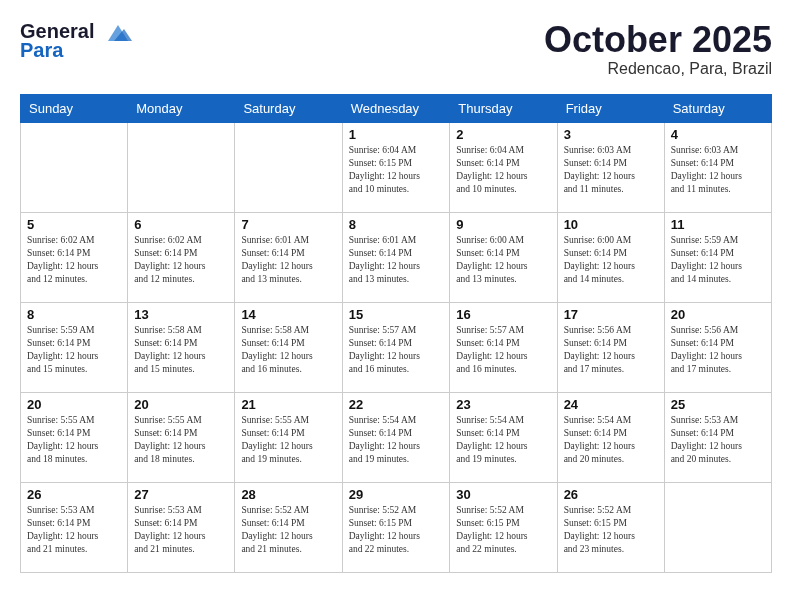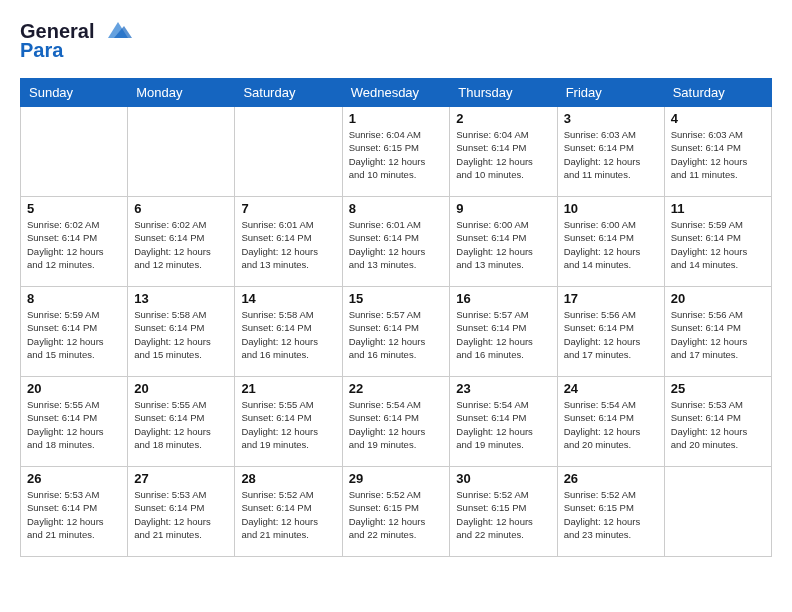--- a/index.html
+++ b/index.html
@@ -16,21 +16,21 @@
       align-items: flex-start;
       margin-bottom: 16px;
     }
     .logo {
       display: flex;
       flex-direction: column;
       align-items: flex-start;
     }
     .logo-top {
       display: flex;
-      align-items: flex-start;
+      align-items: flex-end;
       gap: 10px;
     }
     .title-area {
       text-align: right;
     }
     .month-title {
       font-size: 36px;
       font-weight: bold;
       color: #1a1a2e;
       line-height: 1.1;
@@ -66,39 +66,44 @@
     .day-number {
       font-size: 13px;
       font-weight: bold;
       color: #111;
       margin-bottom: 2px;
     }
     .day-info {
       font-size: 9.5px;
       color: #333;
       line-height: 1.4;
+      font-family: Liberation Serif, serif;
     }
     .empty-cell {
       background: #f9f9f9;
     }
   </style>
 </head>
 <body>
 
 <div class="header">
   <div class="logo">
     <div class="logo-top">
       <span style="font-size:20px;font-weight:bold;color:#1a1a2e;">General</span>
       <svg width="28" height="20" viewBox="0 0 28 20">
         <polygon points="4,18 14,2 24,18" fill="#4a90d9" opacity="0.85"></polygon>
         <polygon points="10,18 20,6 28,18" fill="#1565c0" opacity="0.7"></polygon>
       </svg>
     </div>
     <span style="font-size:20px;font-weight:bold;color:#1565c0;margin-top:-4px;">Para</span>
   </div>
+  <div class="title-area">
+    <div class="month-title">October 2025</div>
+    <div class="location">Redencao, Para, Brazil</div>
+  </div>
 </div>
 
 <table class="calendar">
   <thead>
     <tr>
     <th>Sunday</th>
         <th>Monday</th>
         <th>Saturday</th>
         <th>Wednesday</th>
         <th>Thursday</th>

